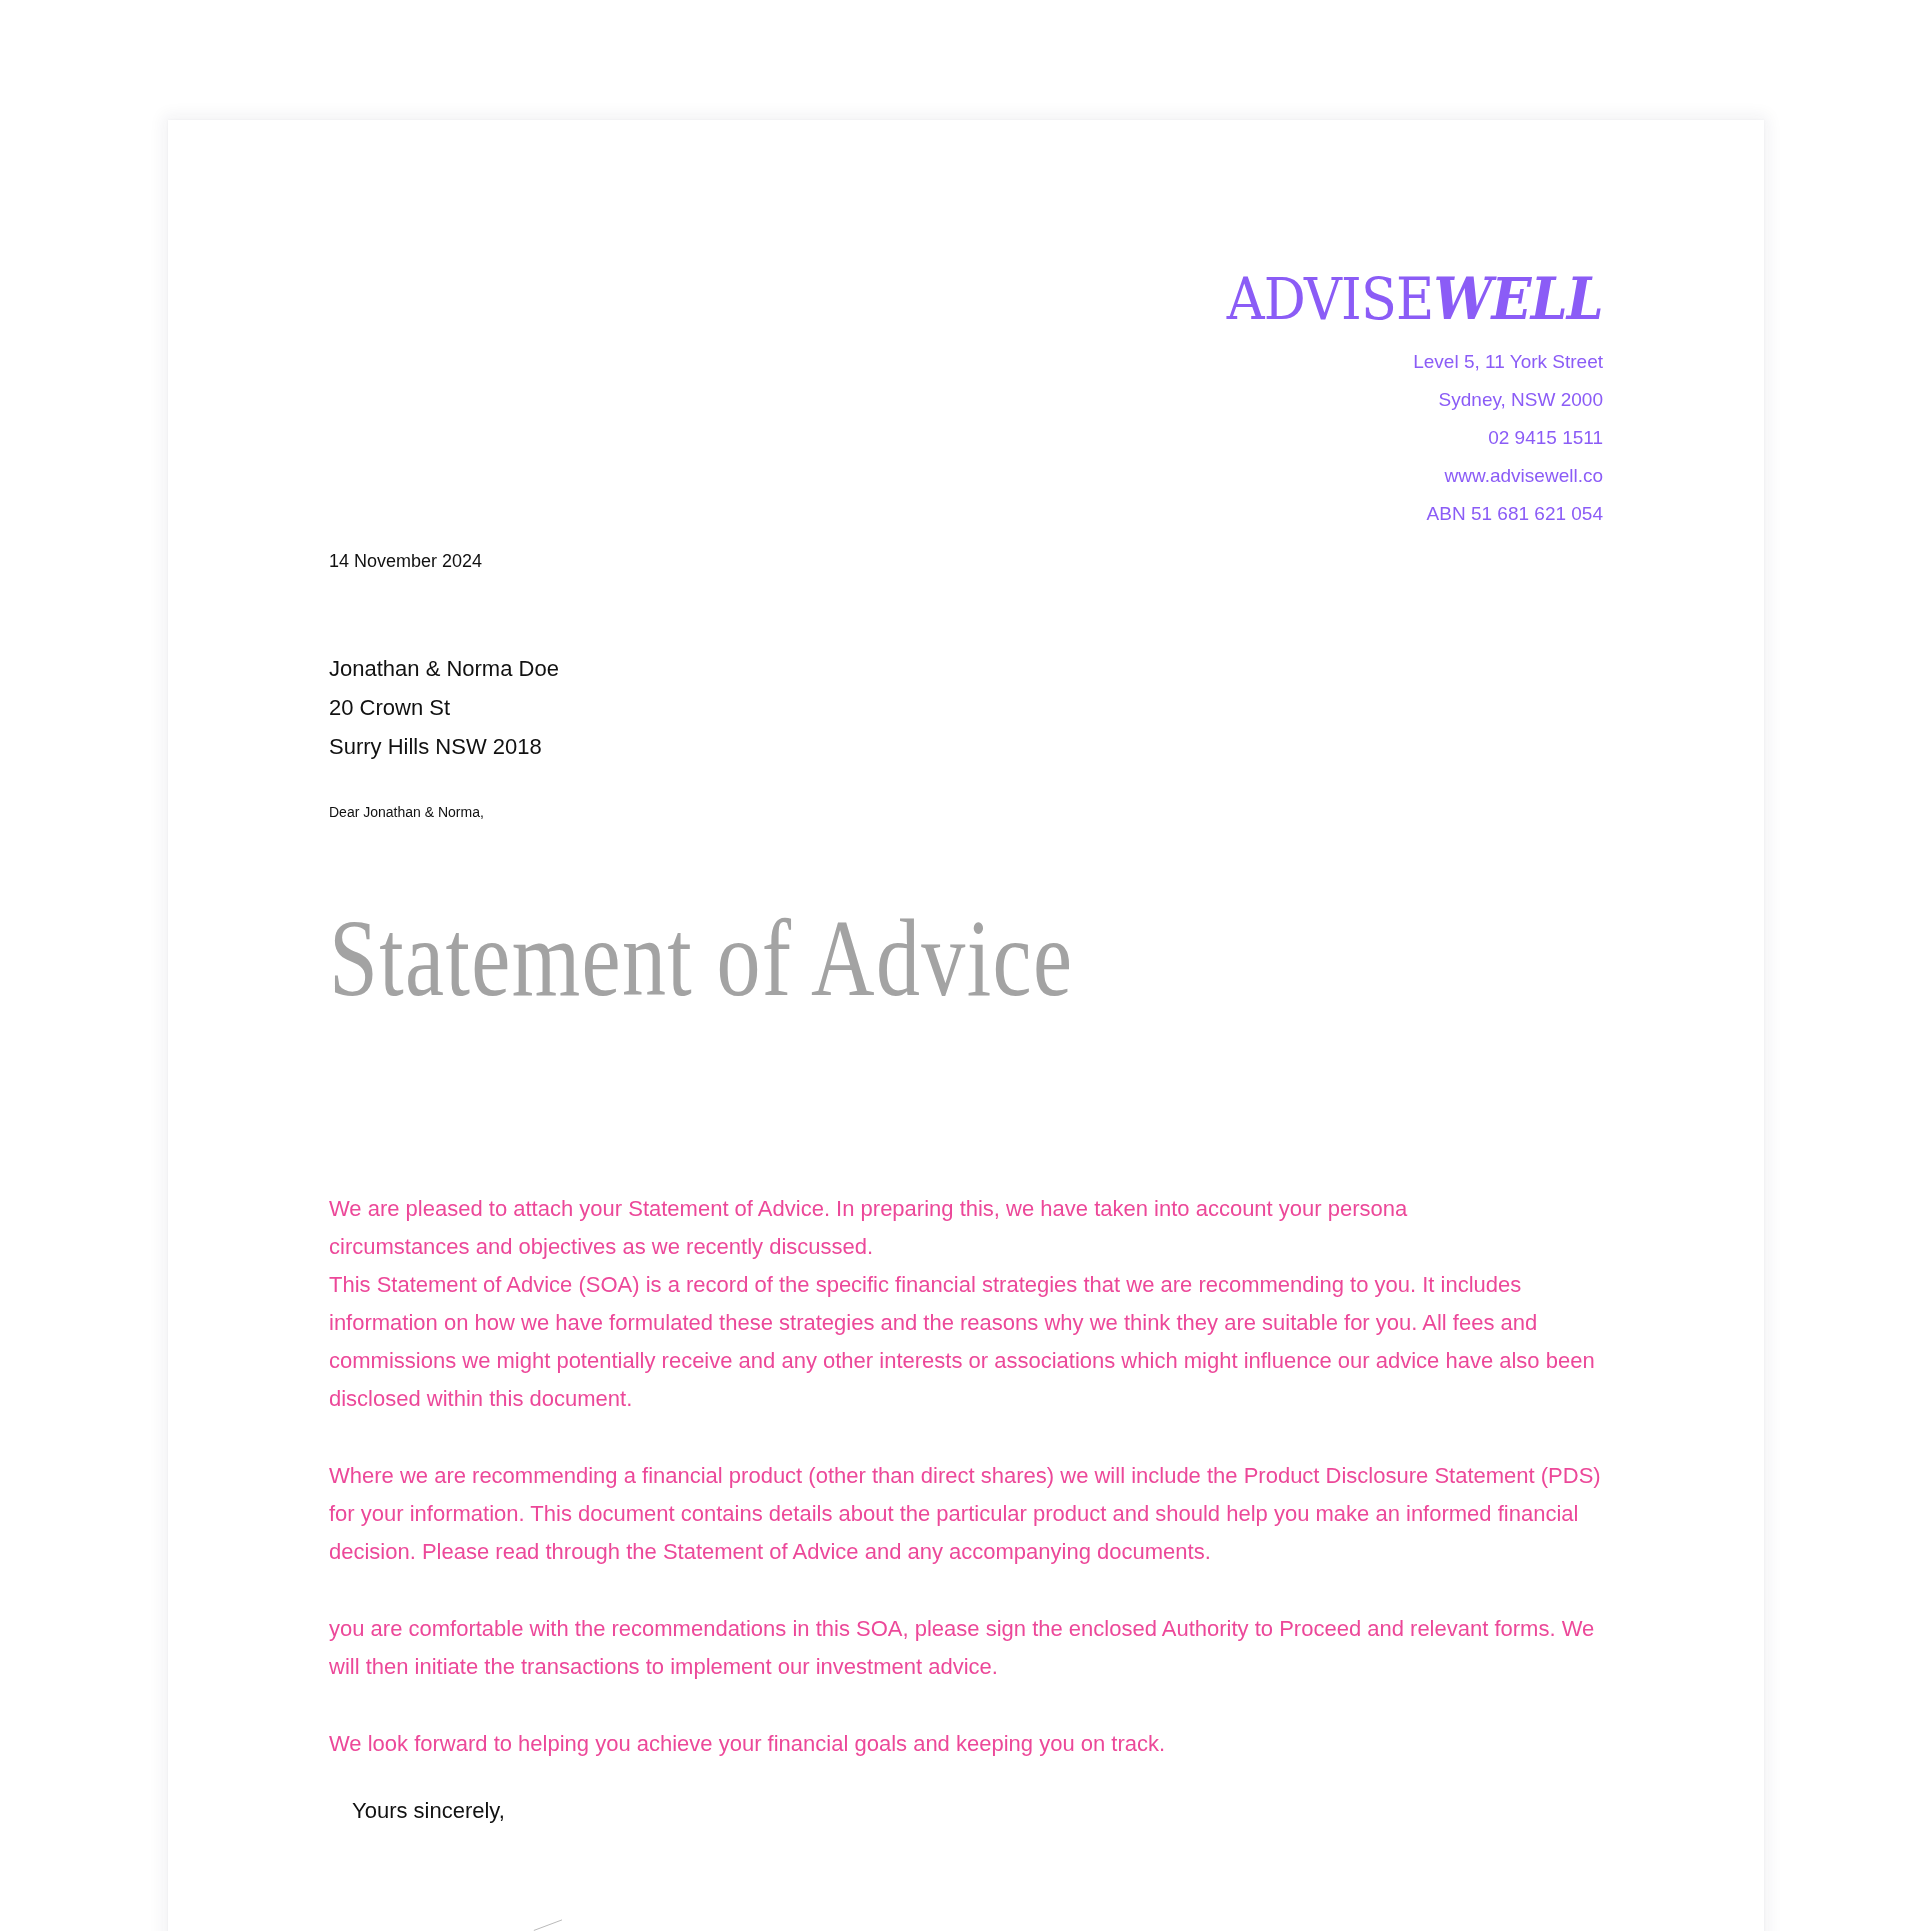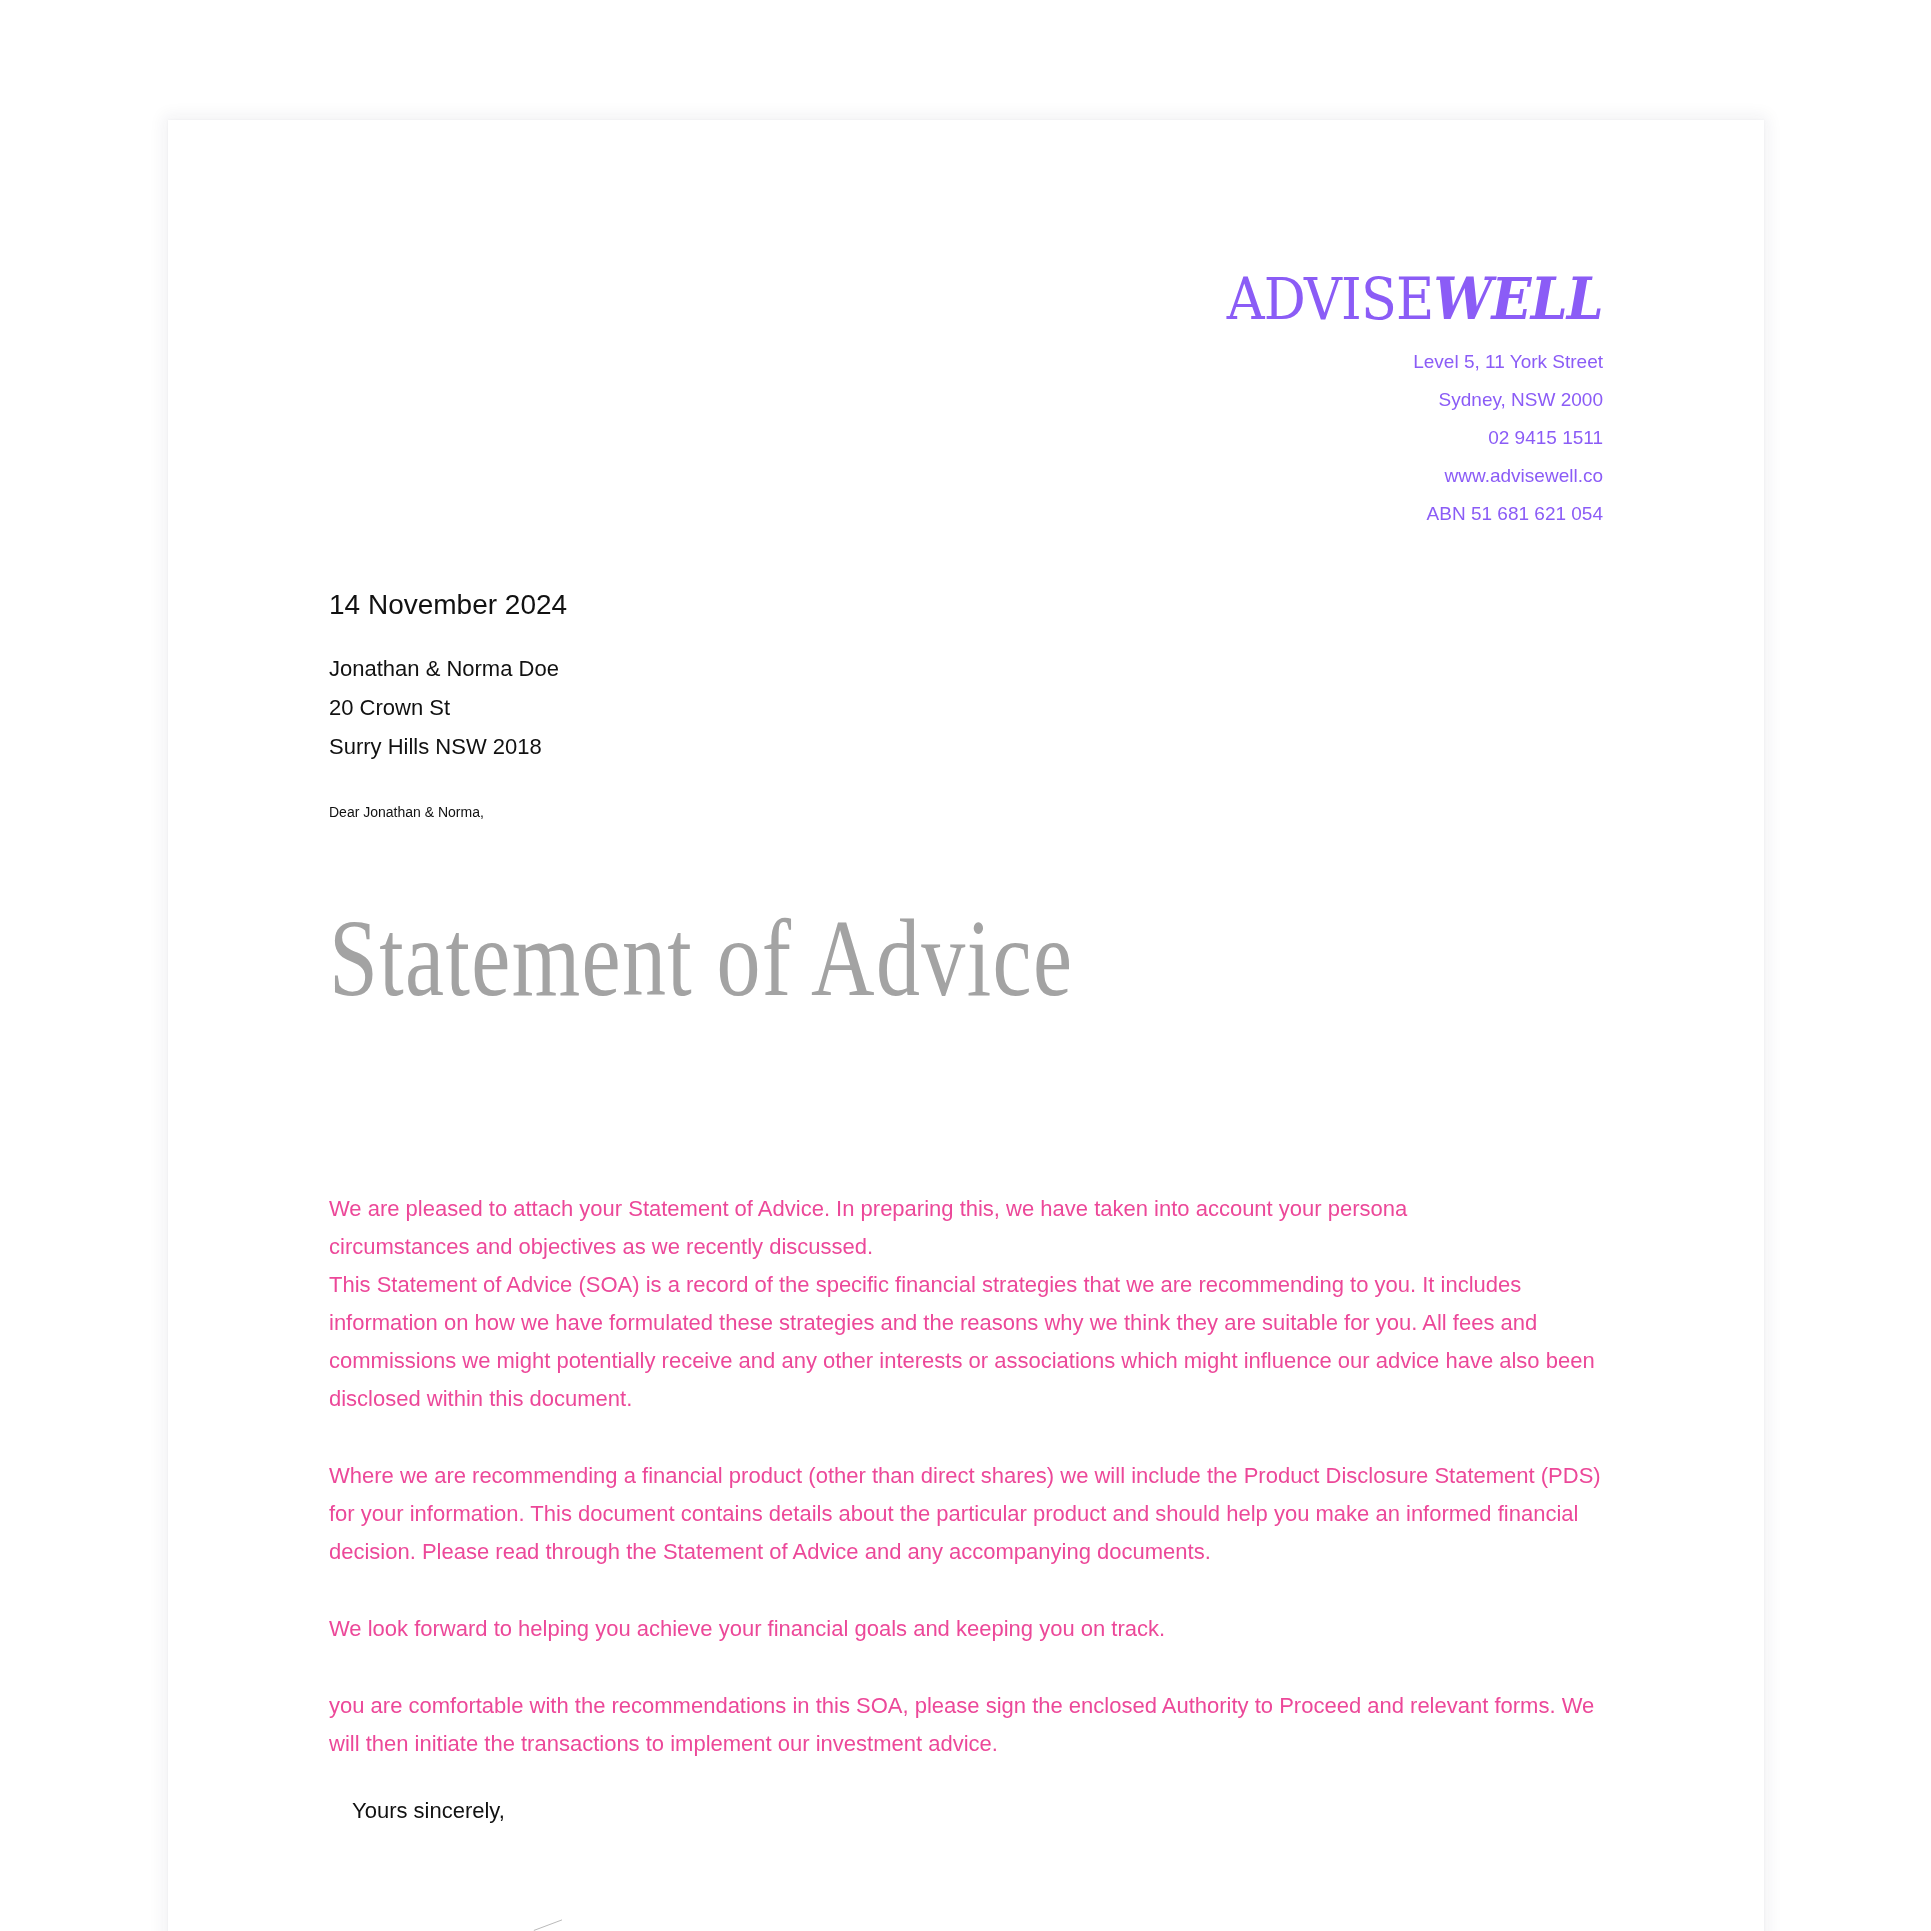--- a/index.html
+++ b/index.html
@@ -56,22 +56,22 @@
     .address div { height: 38px; }
 
     .left {
       position: absolute;
       left: 161px;
       top: 0;
       width: 1284px;
     }
     .date {
       position: absolute;
-      top: 468px;
-      font-size: 28px;
+      top: 424px;
+      font-size: 18px;
       line-height: 34px;
       white-space: nowrap;
     }
     .recipient {
       position: absolute;
       top: 529px;
       font-size: 22px;
       line-height: 39px;
       white-space: nowrap;
     }
@@ -150,22 +150,22 @@
     </div>
 
     <div class="salutation">Dear Jonathan &amp; Norma,</div>
 
     <div class="doc-title">Statement of Advice</div>
 
     <div class="body-text">
       <p style="width:1139px;">We are pleased to attach your Statement of Advice. In preparing this, we have taken into account your persona circumstances and objectives as we recently discussed.</p>
       <p>This Statement of Advice (SOA) is a record of the specific financial strategies that we are recommending to you. It includes information on how we have formulated these strategies and the reasons why we think they are suitable for you. All fees and commissions we might potentially receive and any other interests or associations which might influence our advice have also been disclosed within this document.</p>
       <p class="gap">Where we are recommending a financial product (other than direct shares) we will include the Product Disclosure Statement (PDS) for your information. This document contains details about the particular product and should help you make an informed financial decision. Please read through the Statement of Advice and any accompanying documents.</p>
+      <p class="gap">you are comfortable with the recommendations in this SOA, please sign the enclosed Authority to Proceed and relevant forms. We will then initiate the transactions to implement our investment advice.</p>
       <p class="gap">We look forward to helping you achieve your financial goals and keeping you on track.</p>
-      <p class="gap">you are comfortable with the recommendations in this SOA, please sign the enclosed Authority to Proceed and relevant forms. We will then initiate the transactions to implement our investment advice.</p>
     </div>
 
     <div class="closing">Yours sincerely,</div>
   </div>
 
   <svg class="signature" viewBox="0 0 250 140" xmlns="http://www.w3.org/2000/svg">
     <g fill="none" stroke="#1a1a1a" stroke-linecap="round" stroke-linejoin="round">
       <path d="M60 58 C 50 40, 30 70, 20 100 C 12 122, 28 128, 45 112" stroke-width="3.2"></path>
       <path d="M60 58 C 62 52, 64 56, 62 62" stroke-width="2.4"></path>
       <path d="M66 110 C 70 90, 80 60, 82 62 C 84 66, 76 100, 74 110 C 80 104, 86 96, 90 92" stroke-width="2.8"></path>

